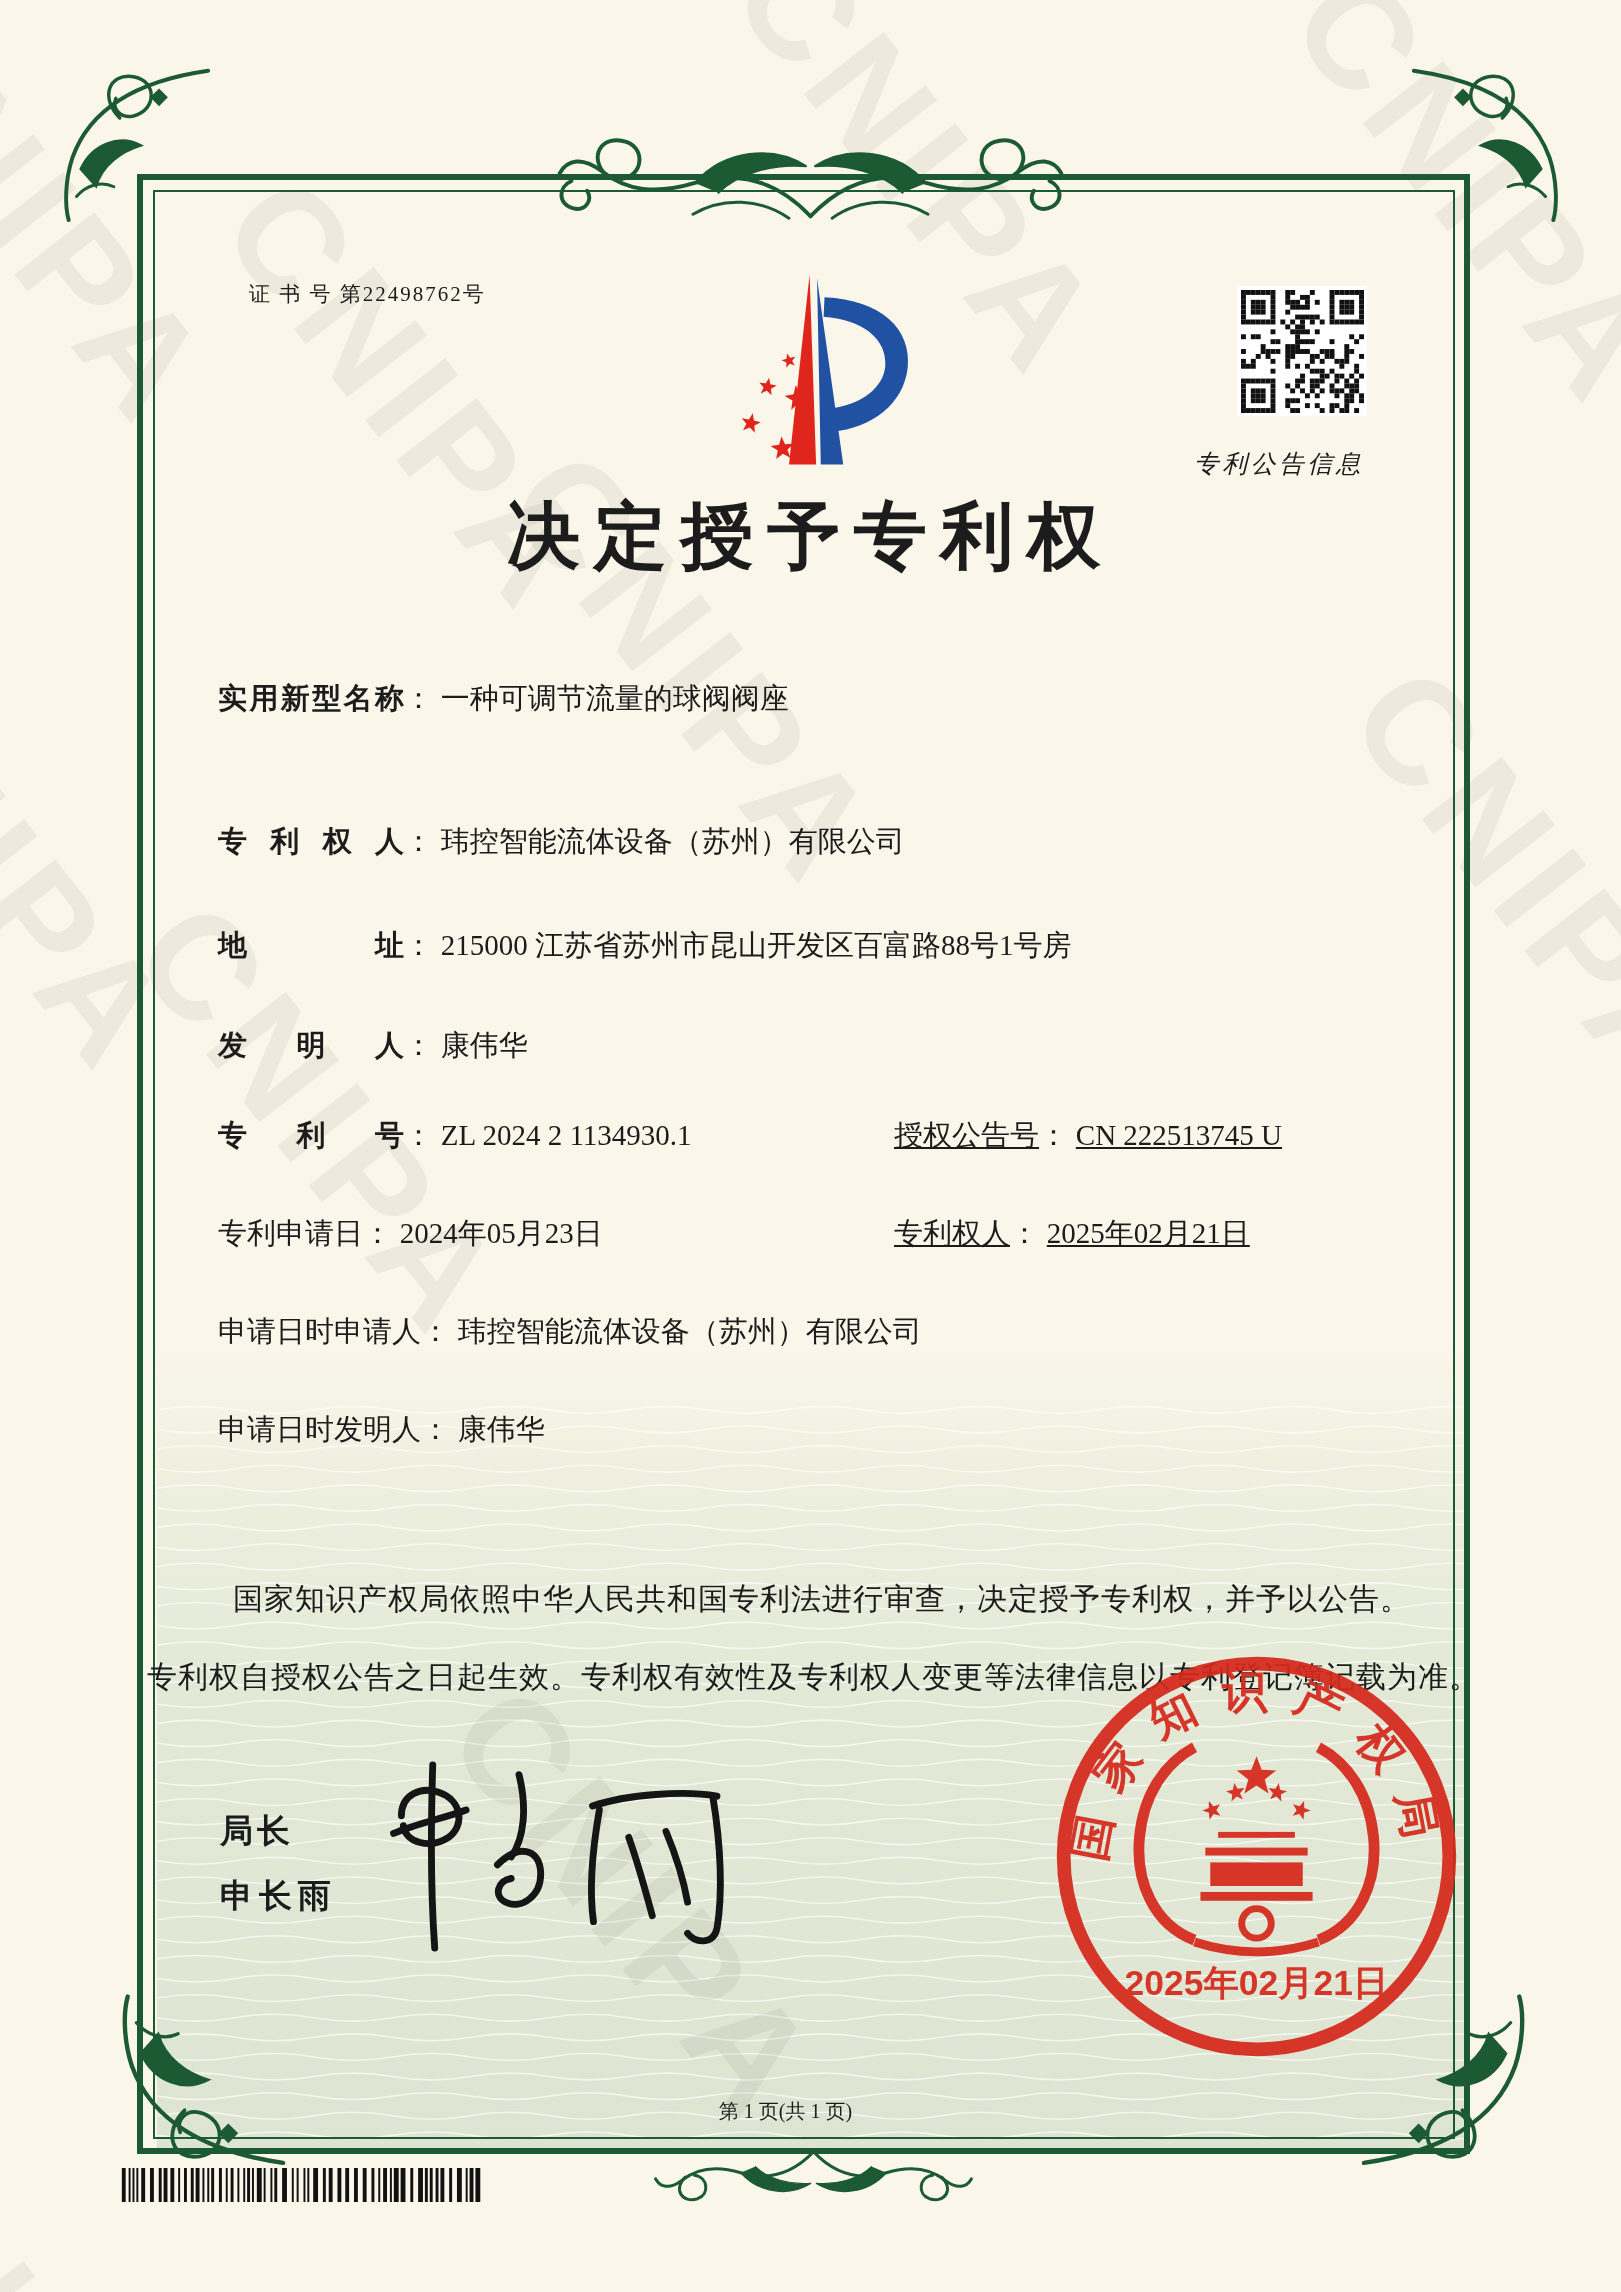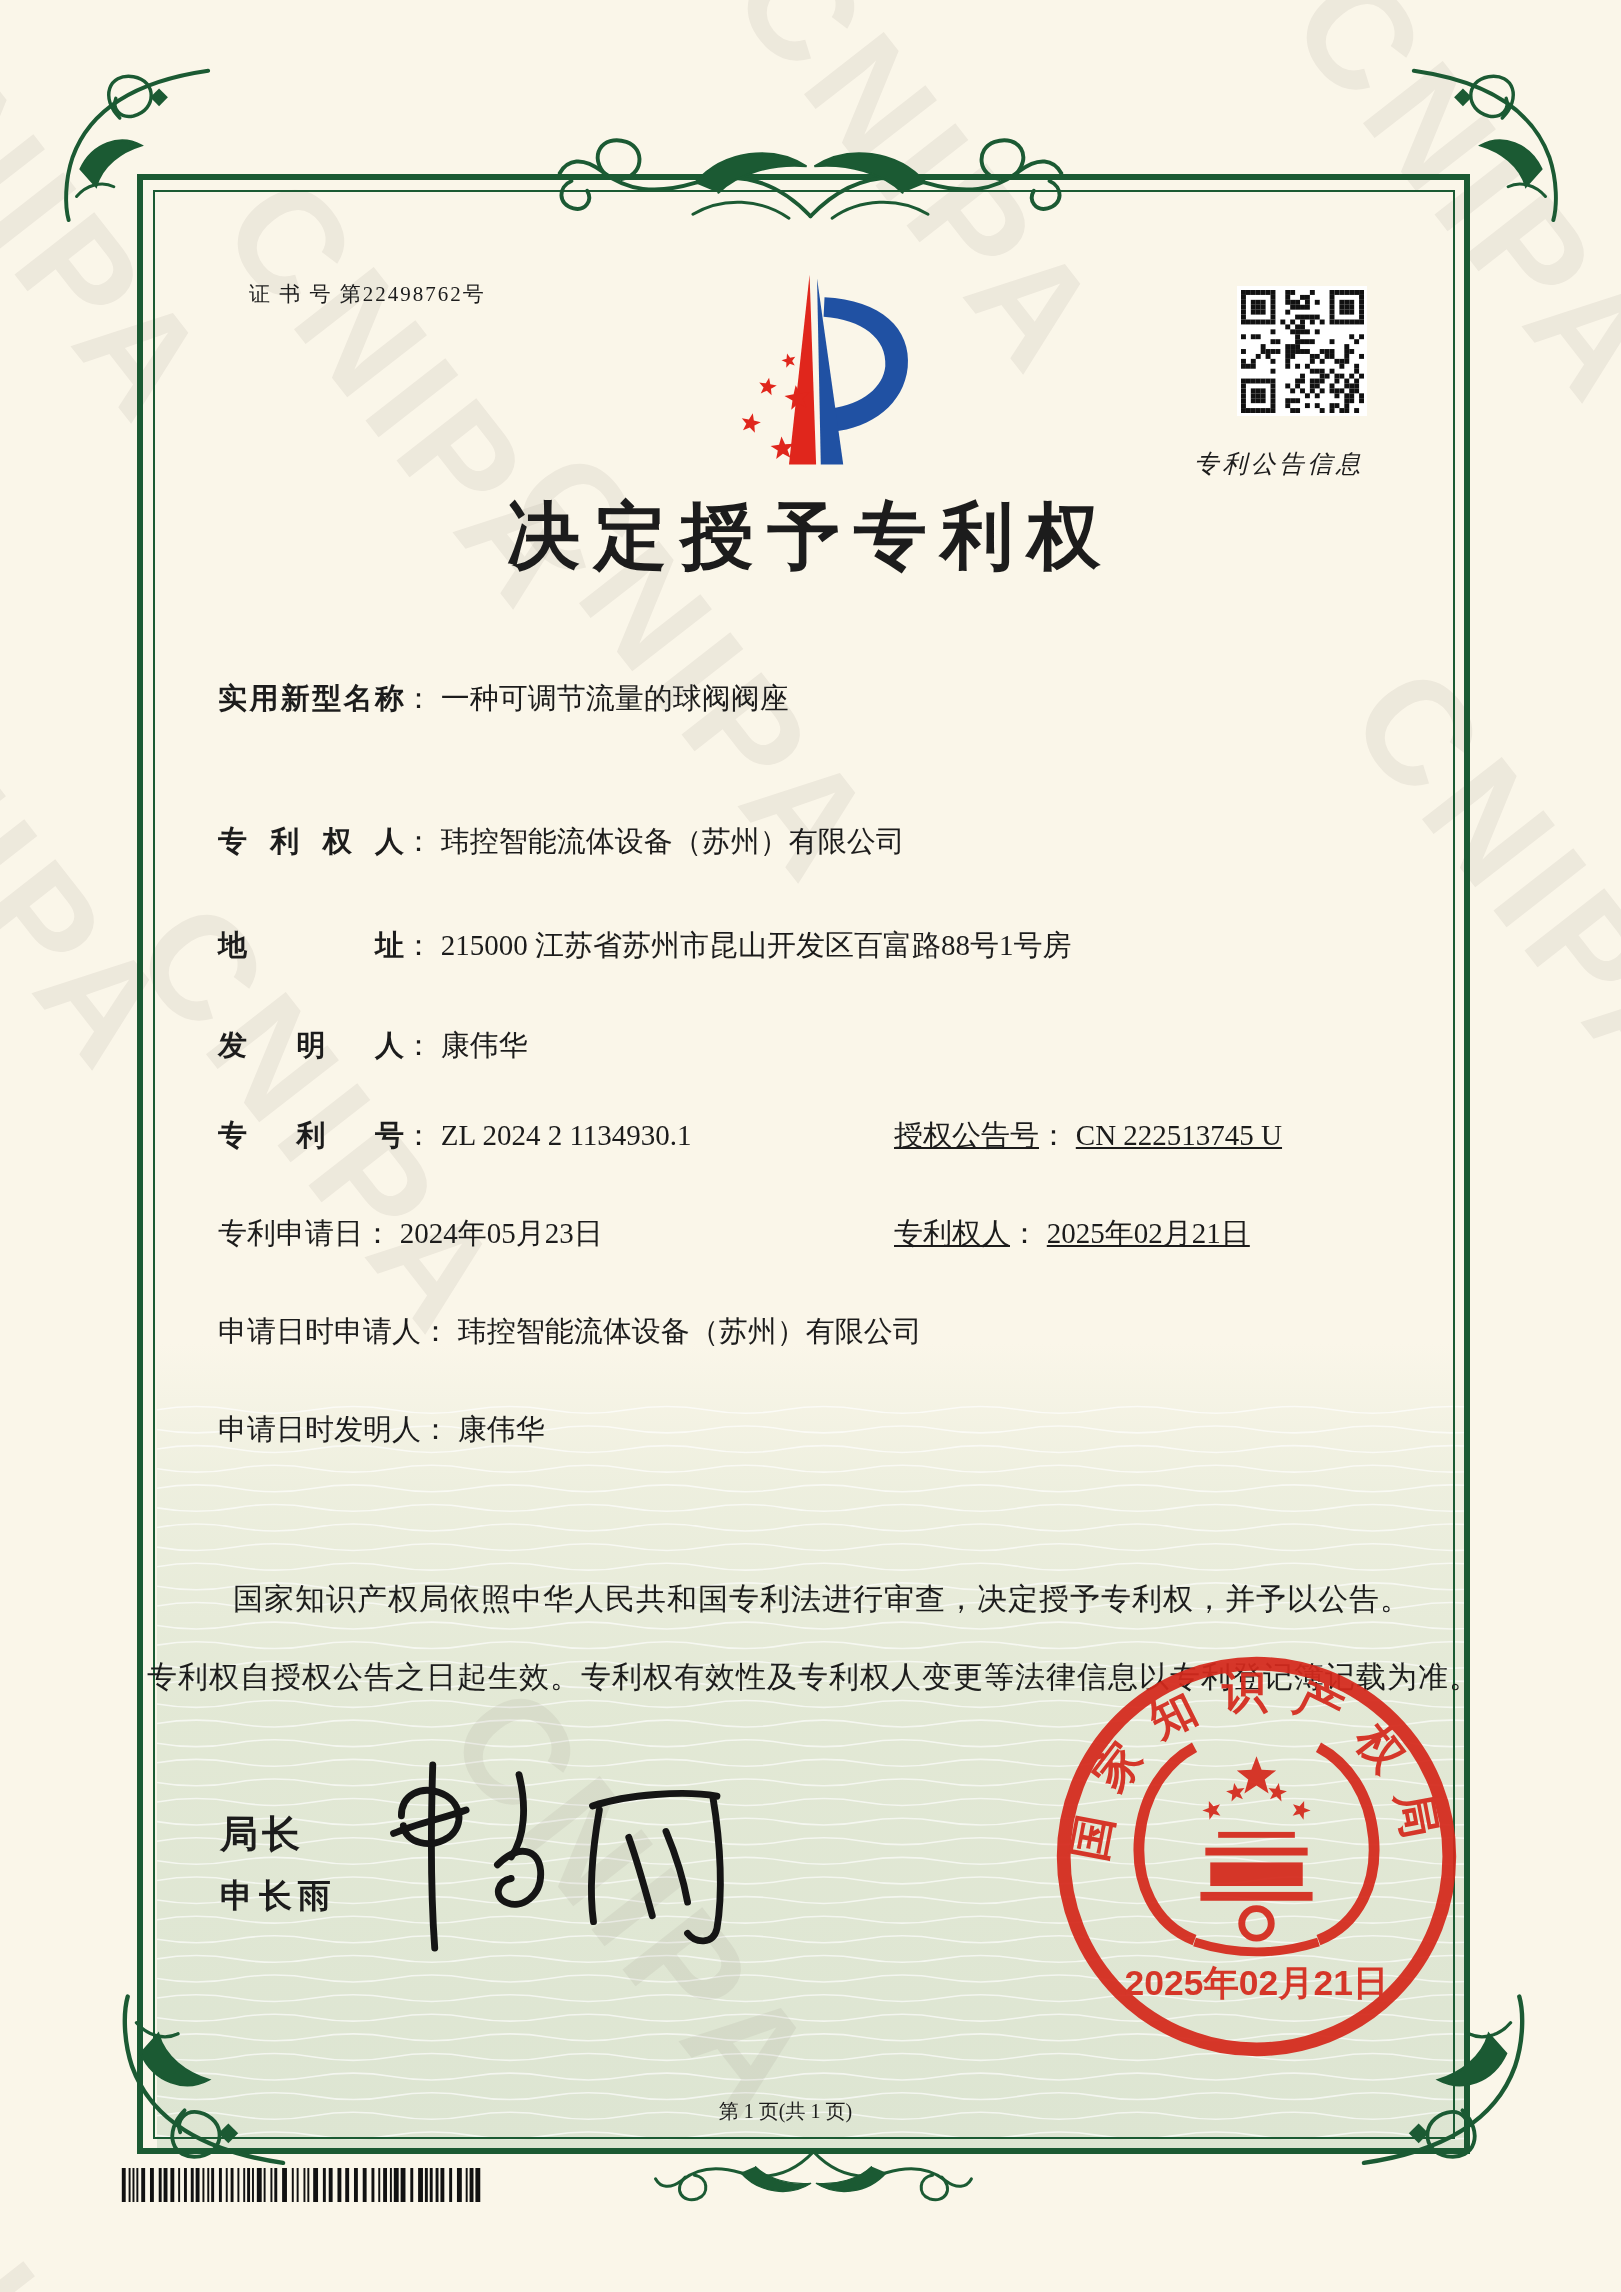--- a/index.html
+++ b/index.html
@@ -34,21 +34,21 @@
   .fl{display:inline-block;width:186px;text-align:justify;text-align-last:justify;vertical-align:top;font-weight:bold;}
   .fl-wide{display:inline-block;vertical-align:top;}
   .sep{display:inline-block;margin-right:7.8px;}
   .rcol{position:absolute;left:676px;top:0;white-space:nowrap;text-decoration:underline;}
   
   .notice{position:absolute;left:147px;top:1560px;width:1333px;z-index:3;font-size:30px;
       letter-spacing:1px;line-height:78px;}
   .notice .l1{text-indent:86px;white-space:nowrap;}
   .notice .l2{white-space:nowrap;}
   
-  .sig-title{position:absolute;left:220px;top:1809px;font-size:38px;font-weight:700;z-index:3;
+  .sig-title{position:absolute;left:220px;top:1809px;font-size:33px;font-weight:700;z-index:3;
       font-family:"Liberation Sans","DejaVu Sans",sans-serif;letter-spacing:3.9px;}
   .sig-name{position:absolute;left:220px;top:1874px;font-size:33px;font-weight:700;z-index:3;
       font-family:"Liberation Sans","DejaVu Sans",sans-serif;letter-spacing:5.9px;}
   .sig-img{position:absolute;left:372px;top:1747px;z-index:3;}
   .seal{position:absolute;left:1045px;top:1645px;z-index:4;opacity:0.93;}
   .footer{position:absolute;left:0;top:2098px;width:1571px;text-align:center;font-size:20px;z-index:3;}
   .barcode{position:absolute;left:120px;top:2168px;z-index:3;}
   .orn{position:absolute;z-index:2;pointer-events:none;}
 </style>
 </head>

